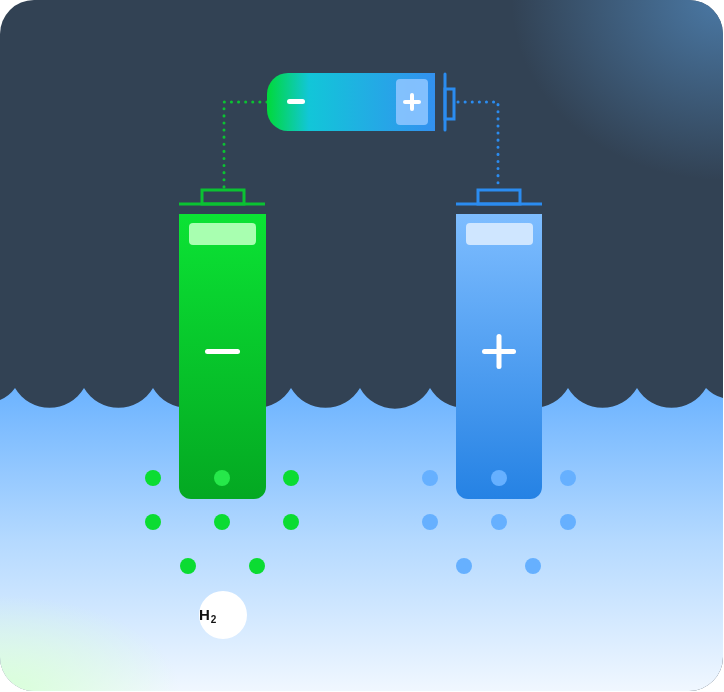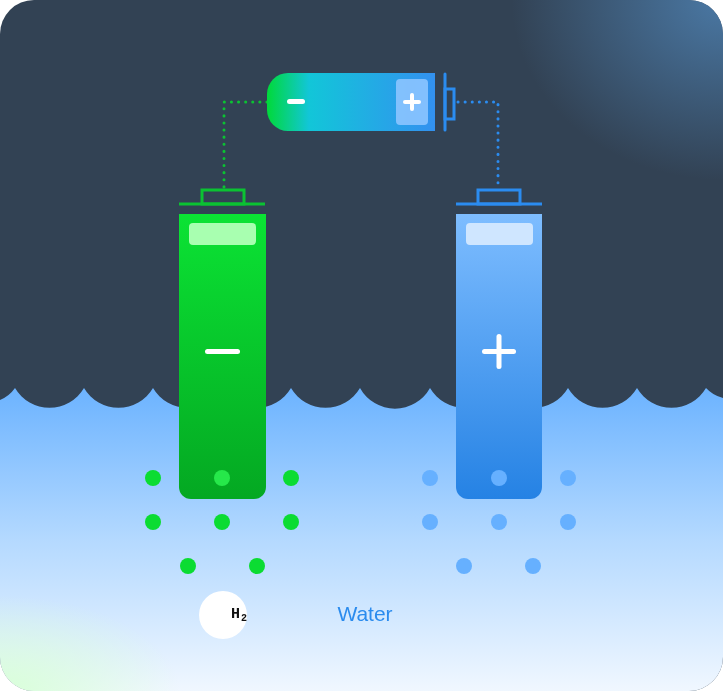--- a/index.html
+++ b/index.html
@@ -10,22 +10,22 @@
     background: #ffffff;
   }
   .card svg { position: absolute; left: 0; top: 0; }
   .label-water {
     position: absolute; left: 300px; top: 600px; width: 130px; text-align: center;
     font-family: "Liberation Sans", sans-serif; font-size: 21px; color: #2a8bee;
     line-height: 28px;
   }
   .chem {
     position: absolute; width: 48px; height: 48px; border-radius: 50%;
-    background: #ffffff; text-align: right; line-height: 48px;
-    font-family: Liberation Mono, monospace; font-weight: bold; font-size: 15px; color: #111111;
+    background: #ffffff; text-align: left; line-height: 48px;
+    font-family: Liberation Sans, sans-serif; font-weight: bold; font-size: 15px; color: #111111;
   }
   .chem sub { font-size: 10px; vertical-align: -3px; margin-left: 1px; }
   .chem-h2 { left: 199px; top: 591px; }
   .chem-o2 { left: 475px; top: 591px; }
 </style>
 </head>
 <body>
 
 <div class="card">
   <svg width="723" height="691" viewBox="0 0 723 691">
@@ -115,14 +115,13 @@
       <circle cx="568" cy="478" r="8"></circle>
       <circle cx="430" cy="522" r="8"></circle>
       <circle cx="499" cy="522" r="8"></circle>
       <circle cx="568" cy="522" r="8"></circle>
       <circle cx="464" cy="566" r="8"></circle>
       <circle cx="533" cy="566" r="8"></circle>
     </g>
   </svg>
 
   <div class="chem chem-h2"><span>H</span><sub>2</sub></div>
-  <div class="label-water">Water</div>
 </div>
 
 </body></html>

